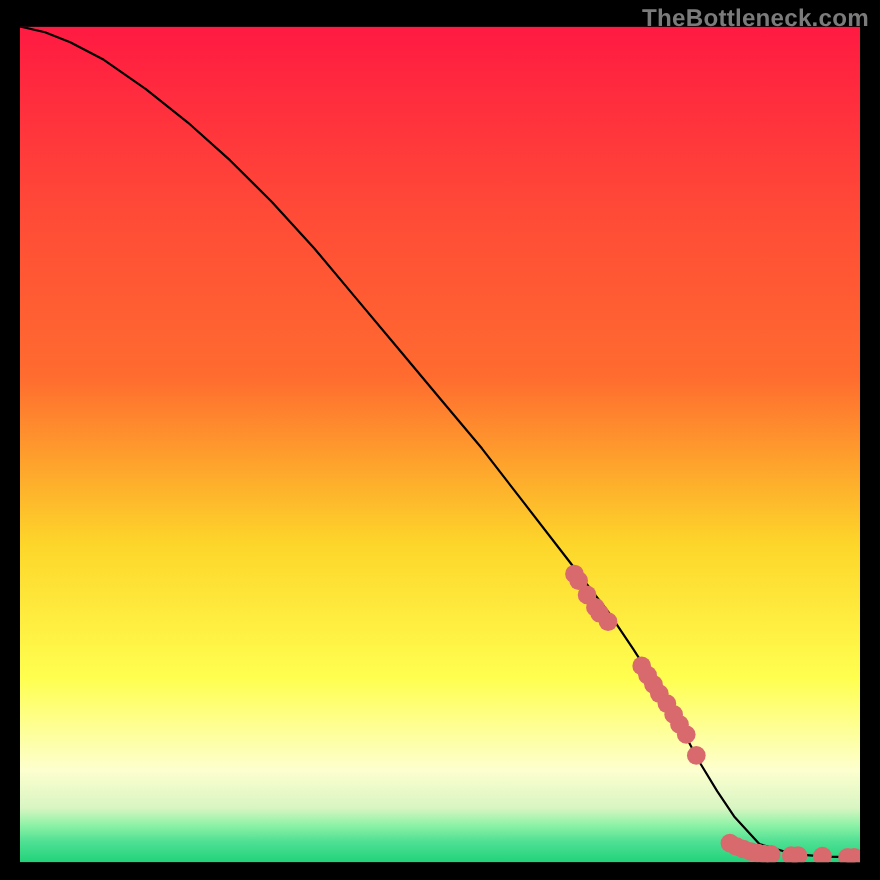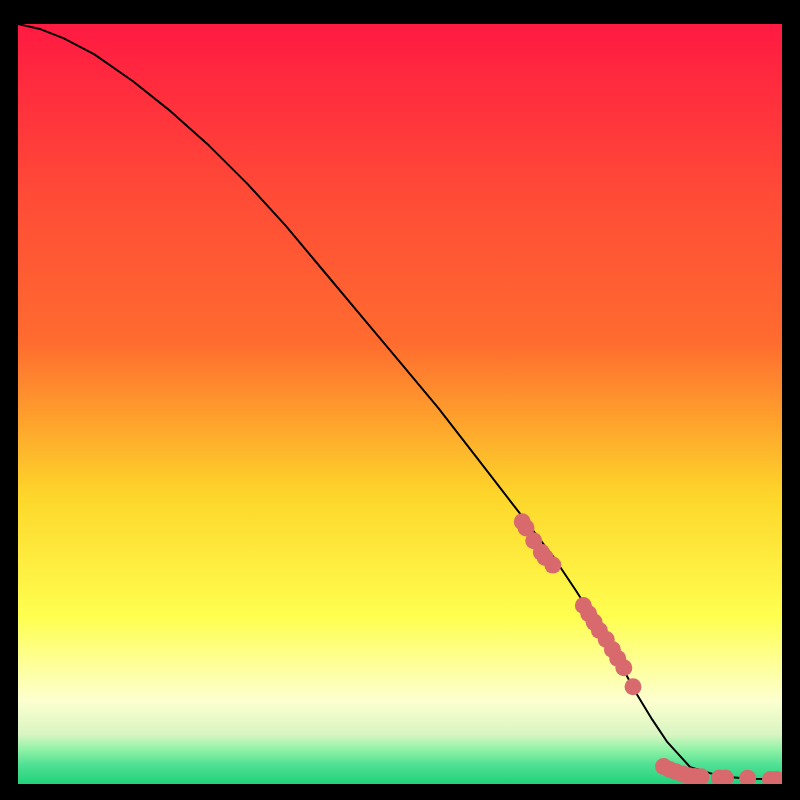--- a/index.html
+++ b/index.html
@@ -39,20 +39,21 @@
   .plot svg {
     display: block;
     width: 764px;
     height: 760px;
   }
 </style>
 </head>
 <body>
 
 <div class="frame">
+  <div class="watermark">TheBottleneck.com</div>
   <div class="plot">
     <svg id="plot-svg" viewBox="0 0 764 760">
         <defs>
           <linearGradient id="bg-grad" x1="0" y1="0" x2="0" y2="1">
             <stop offset="0%" stop-color="#ff1a42"></stop>
             <stop offset="22%" stop-color="#ff4a37"></stop>
             <stop offset="42%" stop-color="#ff6c2f"></stop>
             <stop offset="62%" stop-color="#fdd62a"></stop>
             <stop offset="78%" stop-color="#ffff50"></stop>
             <stop offset="89%" stop-color="#fdffcf"></stop>

